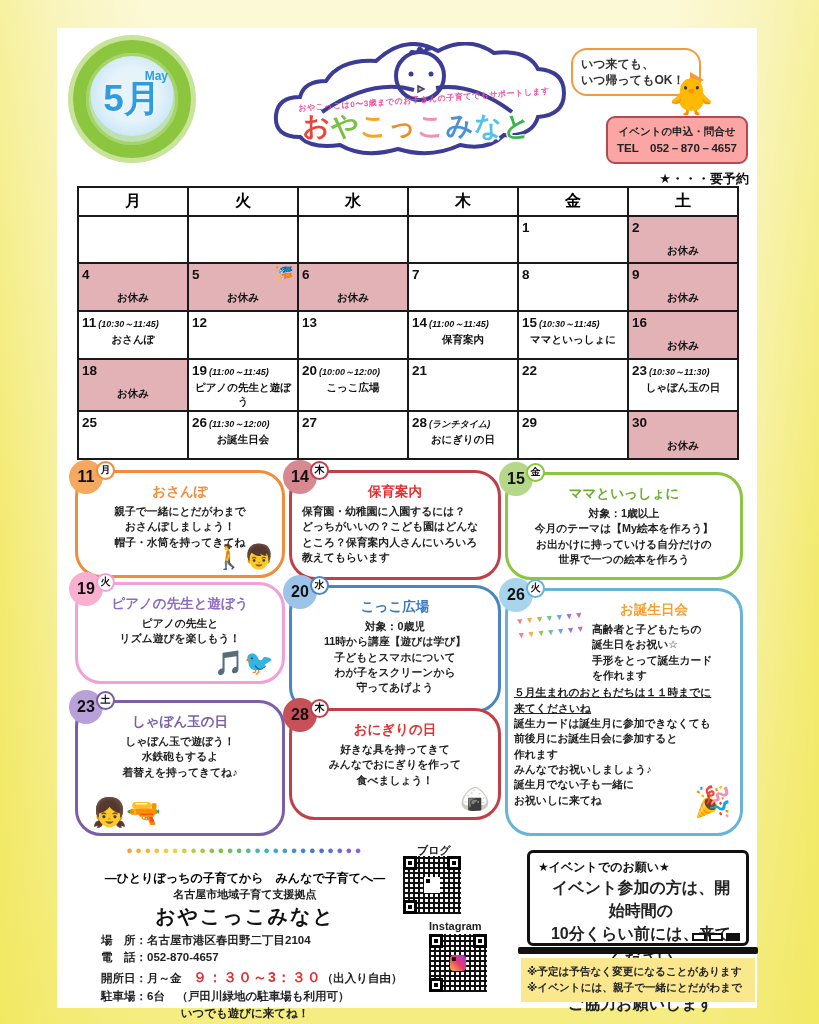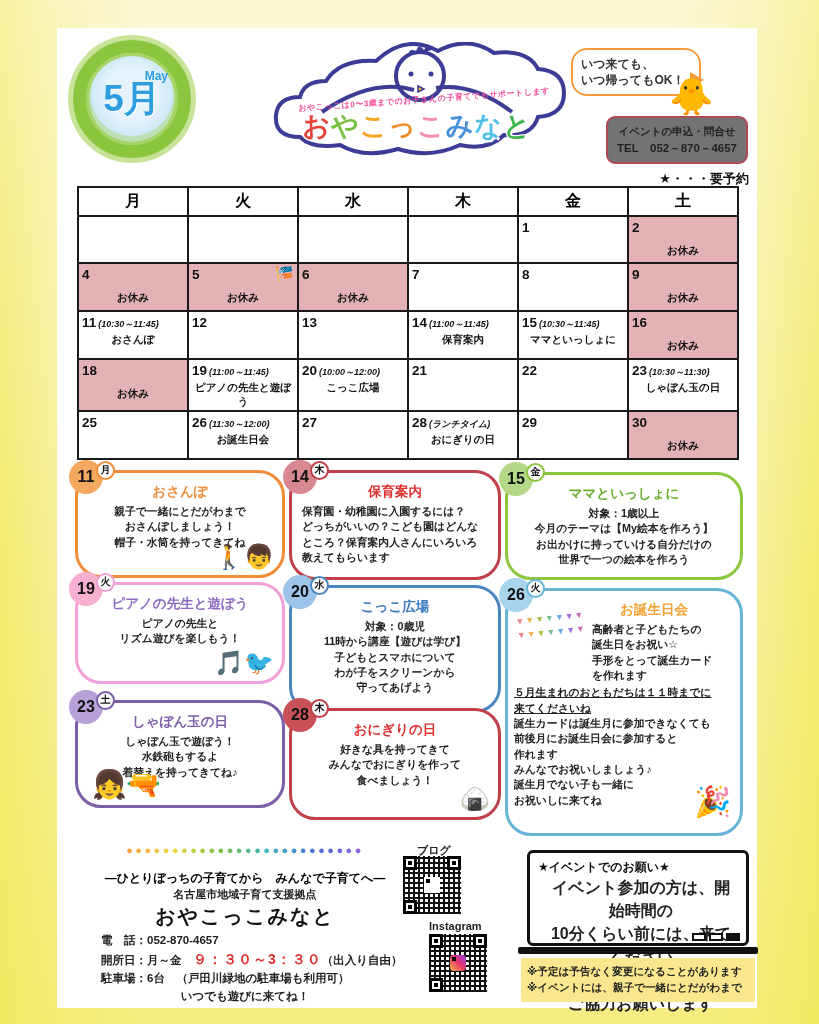--- a/index.html
+++ b/index.html
@@ -28,21 +28,21 @@
   .logo .letters { position:absolute; left:0px; top:66px; width:310px; text-align:center; font-size:27px;
     font-weight:bold; letter-spacing:1px; text-shadow:-1px -1px 0 #fff,1px -1px 0 #fff,-1px 1px 0 #fff,2px 2px 0 #fff; }
 
   .bubble { position:absolute; left:514px; top:20px; width:130px; height:48px; background:#fff;
     border:2.5px solid #f49a3c; border-radius:16px; padding:6px 8px; font-size:12px; font-weight:bold;
     color:#333; line-height:1.35; white-space:pre-line; }
   .bubble:after { content:""; position:absolute; right:-13px; top:22px; width:0; height:0;
     border:8px solid transparent; border-left:14px solid #f49a3c; }
   .chick { position:absolute; left:612px; top:48px; font-size:36px; }
 
-  .contact-box { position:absolute; left:549px; top:88px; width:142px; height:48px; background:#737373;
+  .contact-box { position:absolute; left:549px; top:88px; width:142px; height:48px; background:#fca5a5;
     border:2.5px solid #b04a52; border-radius:9px; display:flex; flex-direction:column; justify-content:center;
     align-items:center; gap:2px;text-align:center; }
   .contact-box .l1 { font-size:10.5px; color:#222; font-weight:bold; }
   .contact-box .l2 { font-size:11.5px; color:#222; font-weight:bold; }
   .legend { position:absolute; left:500px; top:142px; width:192px; text-align:right; font-size:13px; font-weight:bold; color:#111; }
 
   
   .cal { position:absolute; left:20px; top:158px; width:662px; border-collapse:collapse; table-layout:fixed; }
   .cal th { border:2px solid #1a1a1a; border-bottom-width:2.5px; font-size:16px; padding:3px 0; background:#fff; }
   .cal td { border:2px solid #1a1a1a; height:48px; vertical-align:top; padding:1px 3px; background:#fff; }
@@ -211,21 +211,21 @@
     </div>
 
     <div class="card" style="left: 18px; top: 122px; width: 210px; height: 102px; border-color: rgb(242, 160, 216);">
       <div class="badge"><span class="bd" style="background: rgb(248, 176, 208);">19</span><span class="bw" style="border-color: rgb(242, 160, 216);">火</span></div>
       <div class="ctitle" style="color: rgb(140, 107, 192);">ピアノの先生と遊ぼう</div>
       <div class="cbody">ピアノの先生と
 リズム遊びを楽しもう！</div>
       <span class="cicon">🎵🐦</span>
     </div>
 
-    <div class="card" style="left: 18px; top: 240px; width: 210px; height: 108px; border-color: rgb(123, 94, 167);">
+    <div class="card" style="left: 18px; top: 240px; width: 210px; height: 136px; border-color: rgb(123, 94, 167);">
       <div class="badge"><span class="bd" style="background: rgb(184, 160, 216);">23</span><span class="bw" style="border-color: rgb(123, 94, 167);">土</span></div>
       <div class="ctitle" style="color: rgb(123, 94, 167);">しゃぼん玉の日</div>
       <div class="cbody">しゃぼん玉で遊ぼう！
 水鉄砲もするよ
 着替えを持ってきてね♪</div>
       <span class="cicon" style="left:14px; right:auto; font-size:28px;">👧🔫</span>
     </div>
 
     <div class="card" style="left: 232px; top: 10px; width: 212px; height: 110px; border-color: rgb(191, 64, 72);">
       <div class="badge"><span class="bd" style="background: rgb(216, 136, 144);">14</span><span class="bw" style="border-color: rgb(191, 64, 72);">木</span></div>
@@ -283,20 +283,21 @@
 お祝いしに来てね</div>
       <span class="cicon" style="font-size:30px; bottom:14px;">🎉</span>
     </div>
   </div>
 
   <div class="finfo">
     <div class="dots">●●●●●●●●●●●●●●●●●●●●●●●●●●</div>
     <div class="slogan">―ひとりぼっちの子育てから　みんなで子育てへ―</div>
     <div class="orgtype">名古屋市地域子育て支援拠点</div>
     <div class="orgname">おやこっこみなと</div>
+    <div class="frow"><span>場　所：</span><span>名古屋市港区春田野二丁目2104</span></div>
     <div class="frow"><span>電　話：</span><span>052-870-4657</span></div>
     <div class="frow"><span>開所日：</span><span>月～金　</span><span class="hours">９：３０～3：３０</span><span>（出入り自由）</span></div>
     <div class="frow"><span>駐車場：</span><span>6台　（戸田川緑地の駐車場も利用可）</span></div>
     <div class="welcome">いつでも遊びに来てね！</div>
 
   </div>
 
   <div class="qr-label" style="left:360px; top:815px;">ブログ</div>
   <div class="qr blog" style="left:346px; top:828px;">
     <i class="tl"></i>

